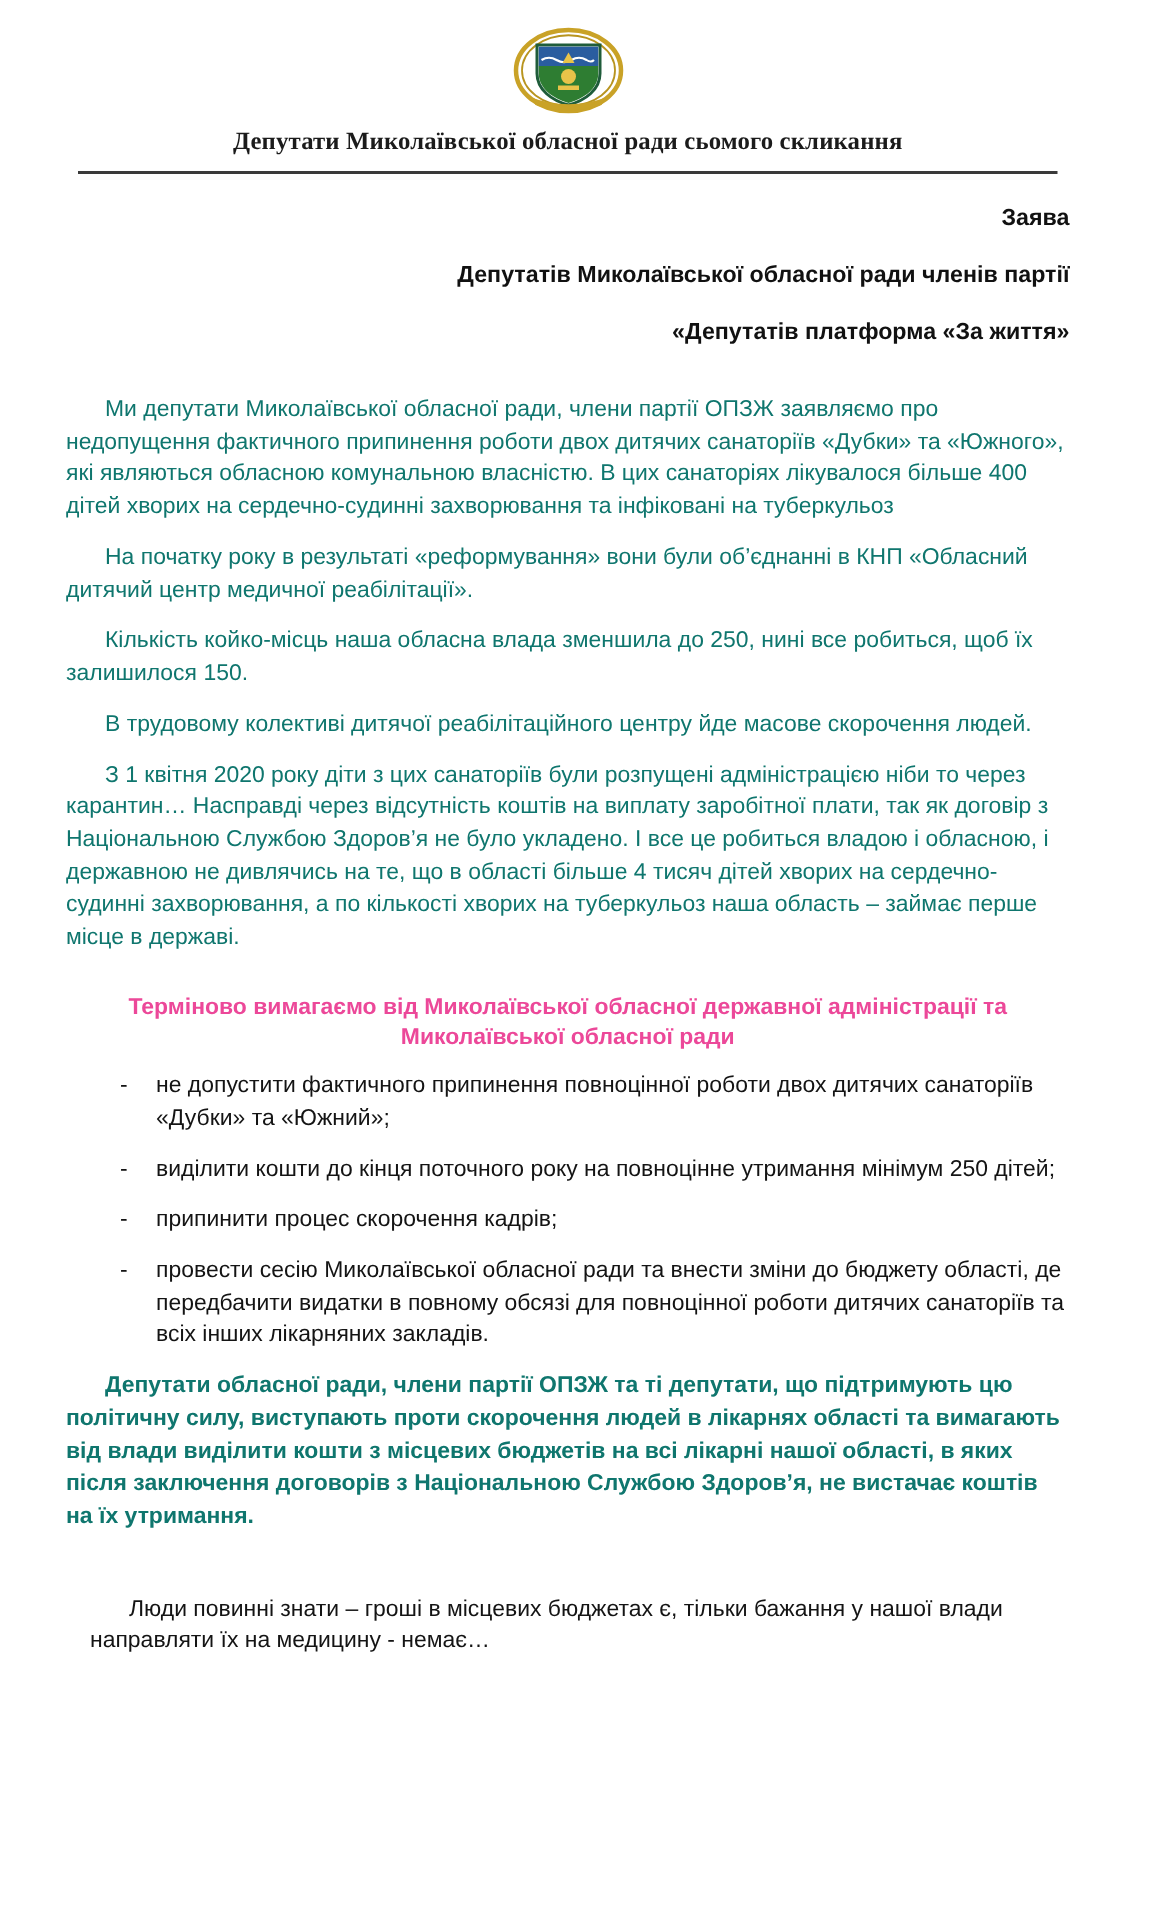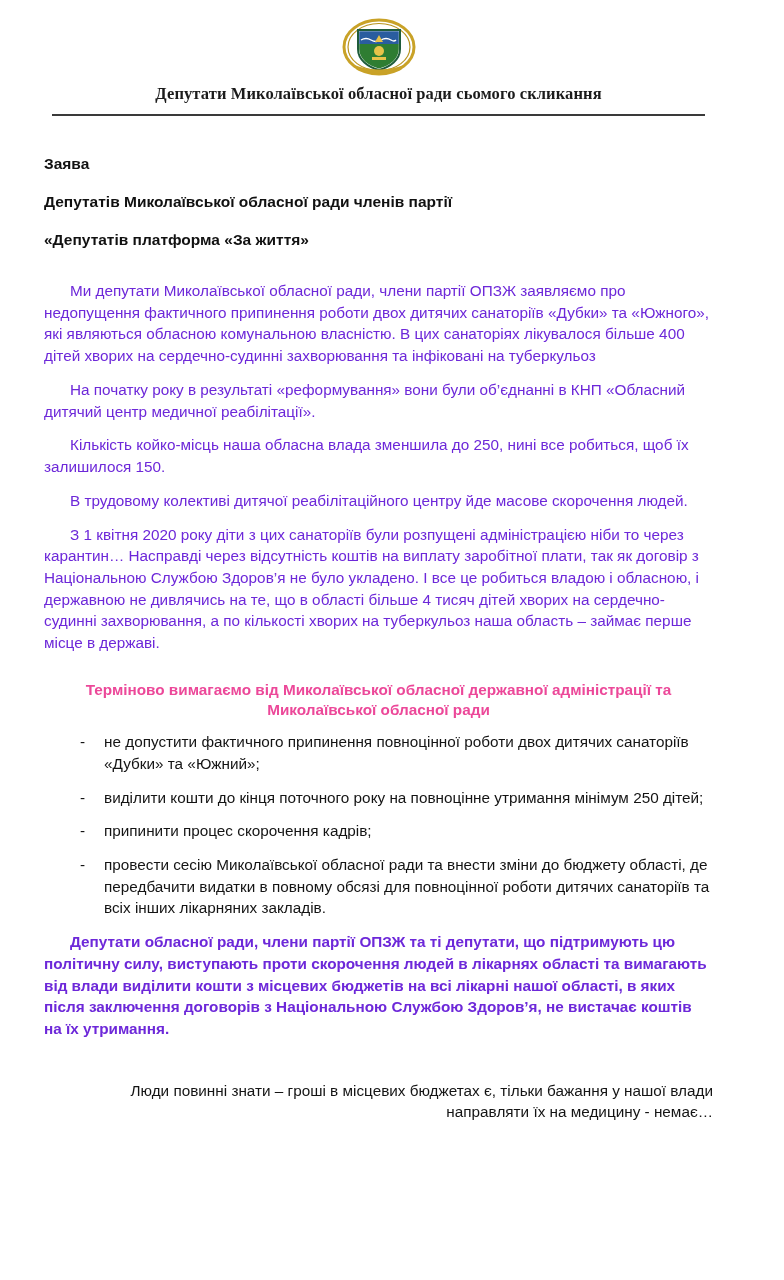--- a/index.html
+++ b/index.html
@@ -45,40 +45,40 @@
     margin-bottom: 10px;
   }
   .header-rule {
     border: 0;
     border-top: 2px solid #3a3a3a;
     margin: 0 8px 0 8px;
   }
 
   
   .title-block {
-    margin-top: 36px;
-    text-align: left;
+    margin-top: 18px;
+    text-align: right;
     font-family: "Liberation Sans", "DejaVu Sans", sans-serif;
     font-weight: bold;
     font-size: 15.5px;
     color: #111;
     line-height: 1.55;
   }
   .title-block .t-line {
     margin: 0 0 14px 0;
   }
   .title-block .t-line:last-child { margin-bottom: 0; }
 
   
   .body-block {
     margin-top: 28px;
     font-family: "Liberation Sans", "DejaVu Sans", sans-serif;
     font-size: 15.3px;
     line-height: 1.42;
-    color: #6d28d9;
+    color: #0f766e;
     text-align: left;
   }
   .body-block p {
     margin: 0 0 12px 0;
     text-indent: 26px;
   }
 
   
   .demands-heading {
     margin-top: 26px;
@@ -115,23 +115,22 @@
   }
 
   .footer-block {
     margin-top: 40px;
     font-family: "Liberation Sans", "DejaVu Sans", sans-serif;
     font-size: 15.3px;
     line-height: 1.42;
     color: #141414;
   }
   .footer-block p {
-    margin: 0;
+    margin: 16px;
     text-indent: 26px;
-    text-align: right;
   }
 </style>
 </head>
 <body>
 
 <div class="page">
 
   <div class="emblem-wrap">
     <svg class="emblem" viewBox="0 0 74 58" aria-hidden="true">
 

